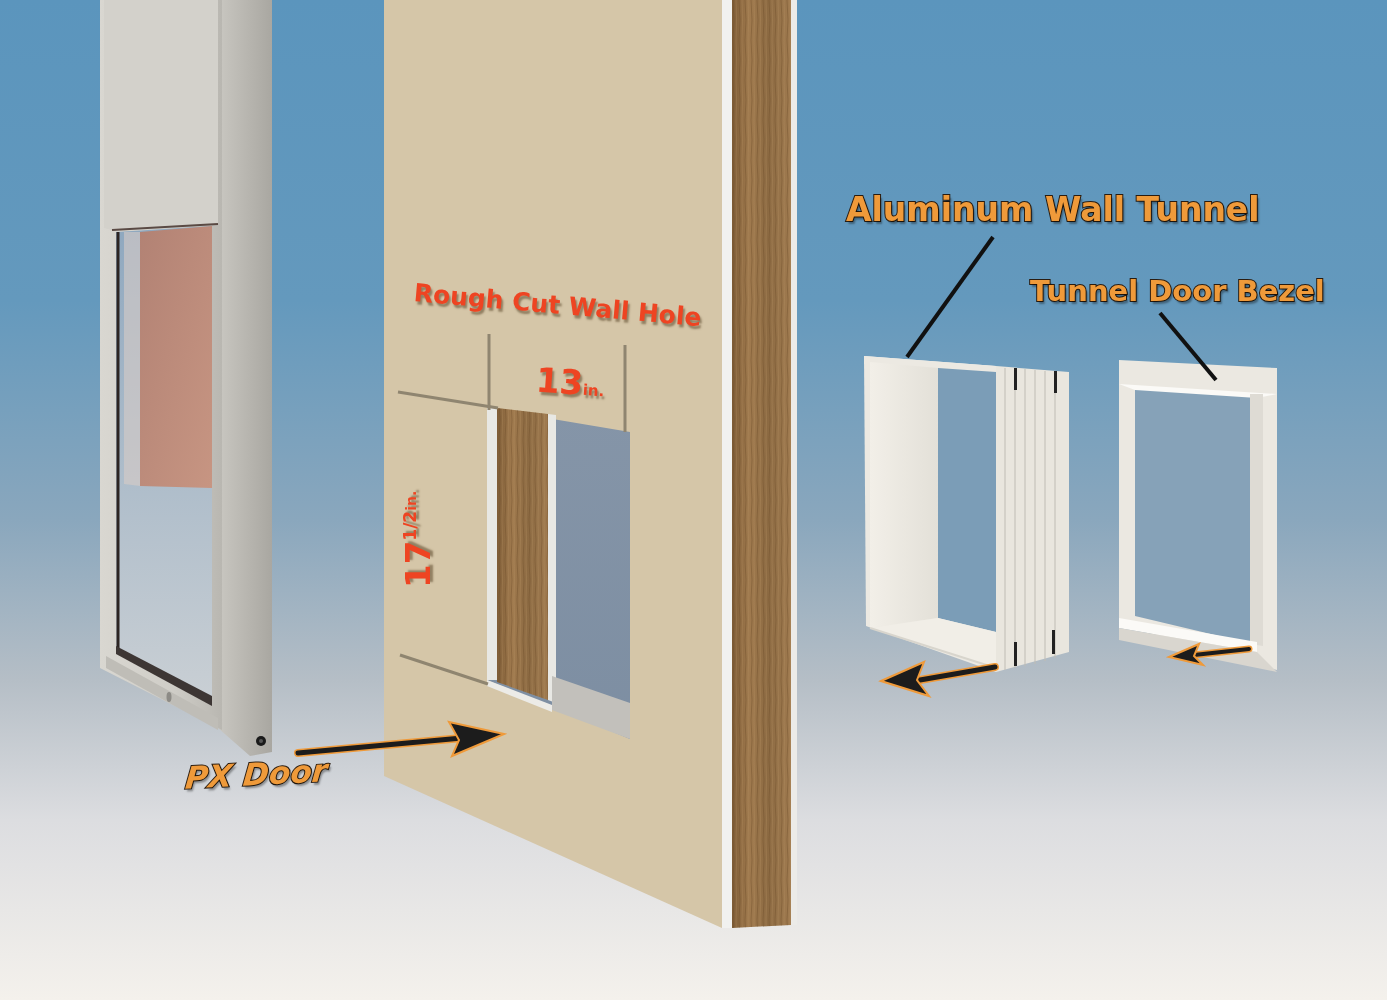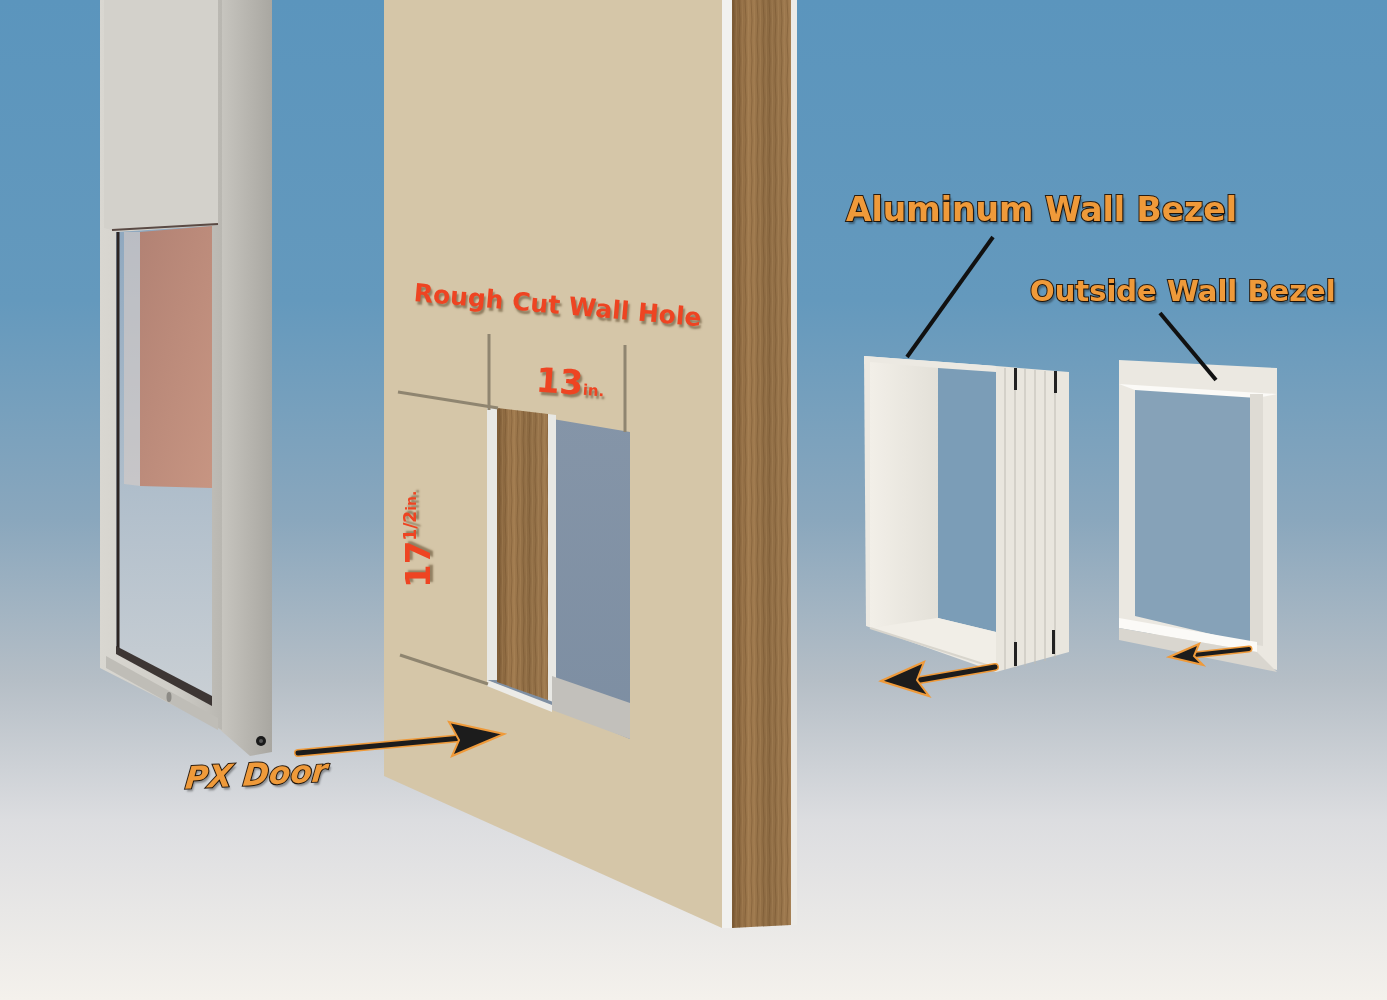--- a/index.html
+++ b/index.html
@@ -185,22 +185,22 @@
     <polygon points="881,681 924,662 917,680 929,696" fill="#1c1c1c" stroke="#ef9a3a" stroke-width="2"></polygon>
   </g>
 
   <g>
     <path d="M1249,649 L1194,655" stroke="#ef9a3a" stroke-width="7" stroke-linecap="round"></path>
     <path d="M1249,649 L1194,655" stroke="#1c1c1c" stroke-width="4" stroke-linecap="round"></path>
     <polygon points="1169,657 1199,644 1194,656 1203,665" fill="#1c1c1c" stroke="#ef9a3a" stroke-width="2"></polygon>
   </g>
 </svg>
 
-<div class="label label-tunnel">Aluminum Wall Bezel</div>
-<div class="label label-bezel">Outside Wall Bezel</div>
+<div class="label label-tunnel">Aluminum Wall Tunnel</div>
+<div class="label label-bezel">Tunnel Door Bezel</div>
 <div class="label label-px">PX Door</div>
 
 <div class="red-text label-rough">Rough Cut Wall Hole</div>
 
 <div class="red-text dim-width">
   <span>13</span><span class="unit">in.</span>
 </div>
 
 <div class="red-text dim-height" style="top:588px;">
   <span>17</span><span class="sup">1/2</span><span class="unit">in.</span>

